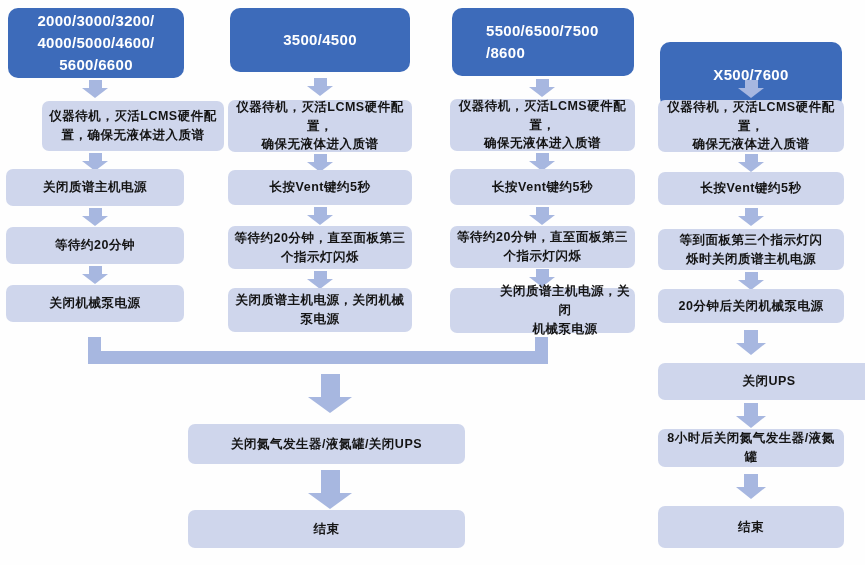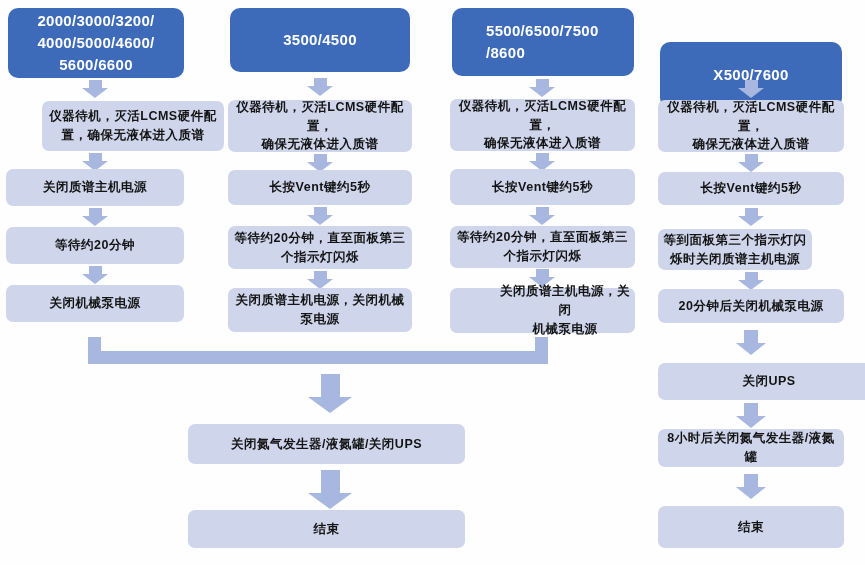--- a/index.html
+++ b/index.html
@@ -131,21 +131,21 @@
 确保无液体进入质谱</div>
   <div class="arr arr-sm" style="left:738px;top:154px;">
       <div class="sh"></div>
       <div class="hd"></div>
     </div>
   <div class="nbox" style="left:658px;top:172px;width:186px;height:33px;">长按Vent键约5秒</div>
   <div class="arr arr-sm" style="left:738px;top:208px;">
       <div class="sh"></div>
       <div class="hd"></div>
     </div>
-  <div class="nbox" style="left:658px;top:229px;width:154px;height:41px;">等到面板第三个指示灯闪
+  <div class="nbox" style="left:658px;top:229px;width:186px;height:41px;">等到面板第三个指示灯闪
 烁时关闭质谱主机电源</div>
   <div class="arr arr-sm" style="left:738px;top:272px;">
       <div class="sh"></div>
       <div class="hd"></div>
     </div>
   <div class="nbox" style="left:658px;top:289px;width:186px;height:34px;">20分钟后关闭机械泵电源</div>
   <div class="arr arr-md" style="left:736px;top:330px;">
       <div class="sh"></div>
       <div class="hd"></div>
     </div>

